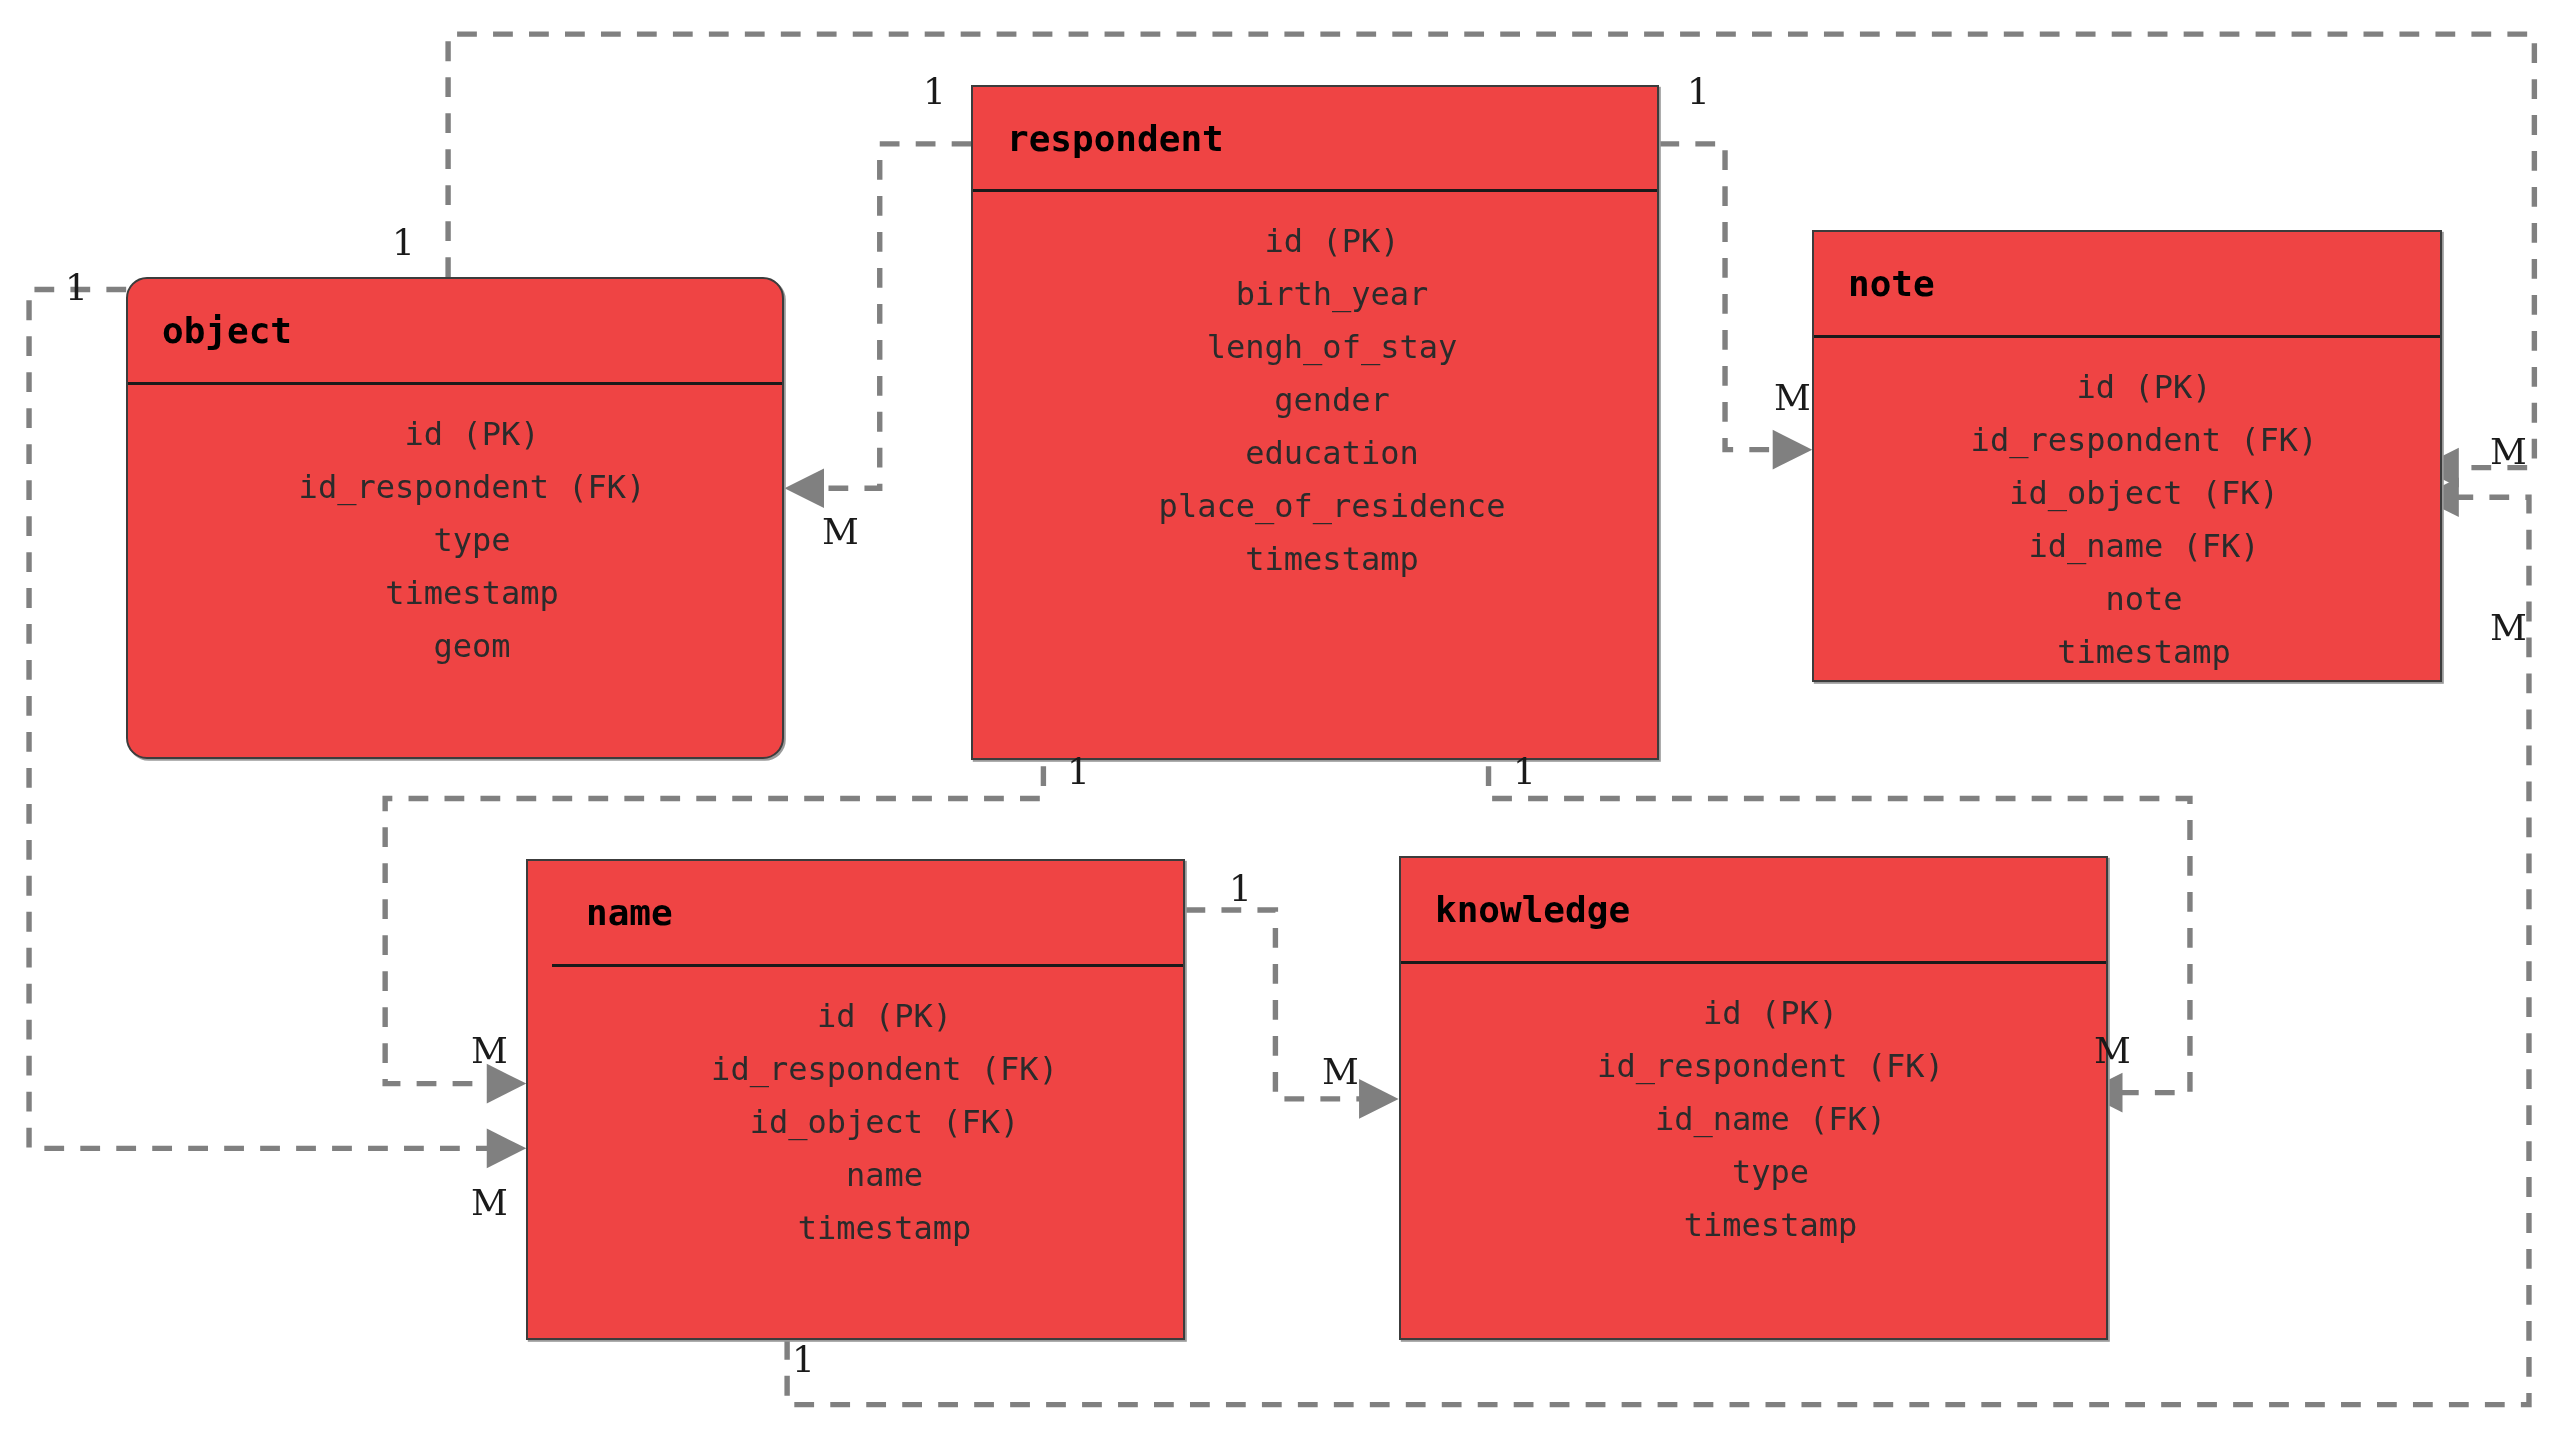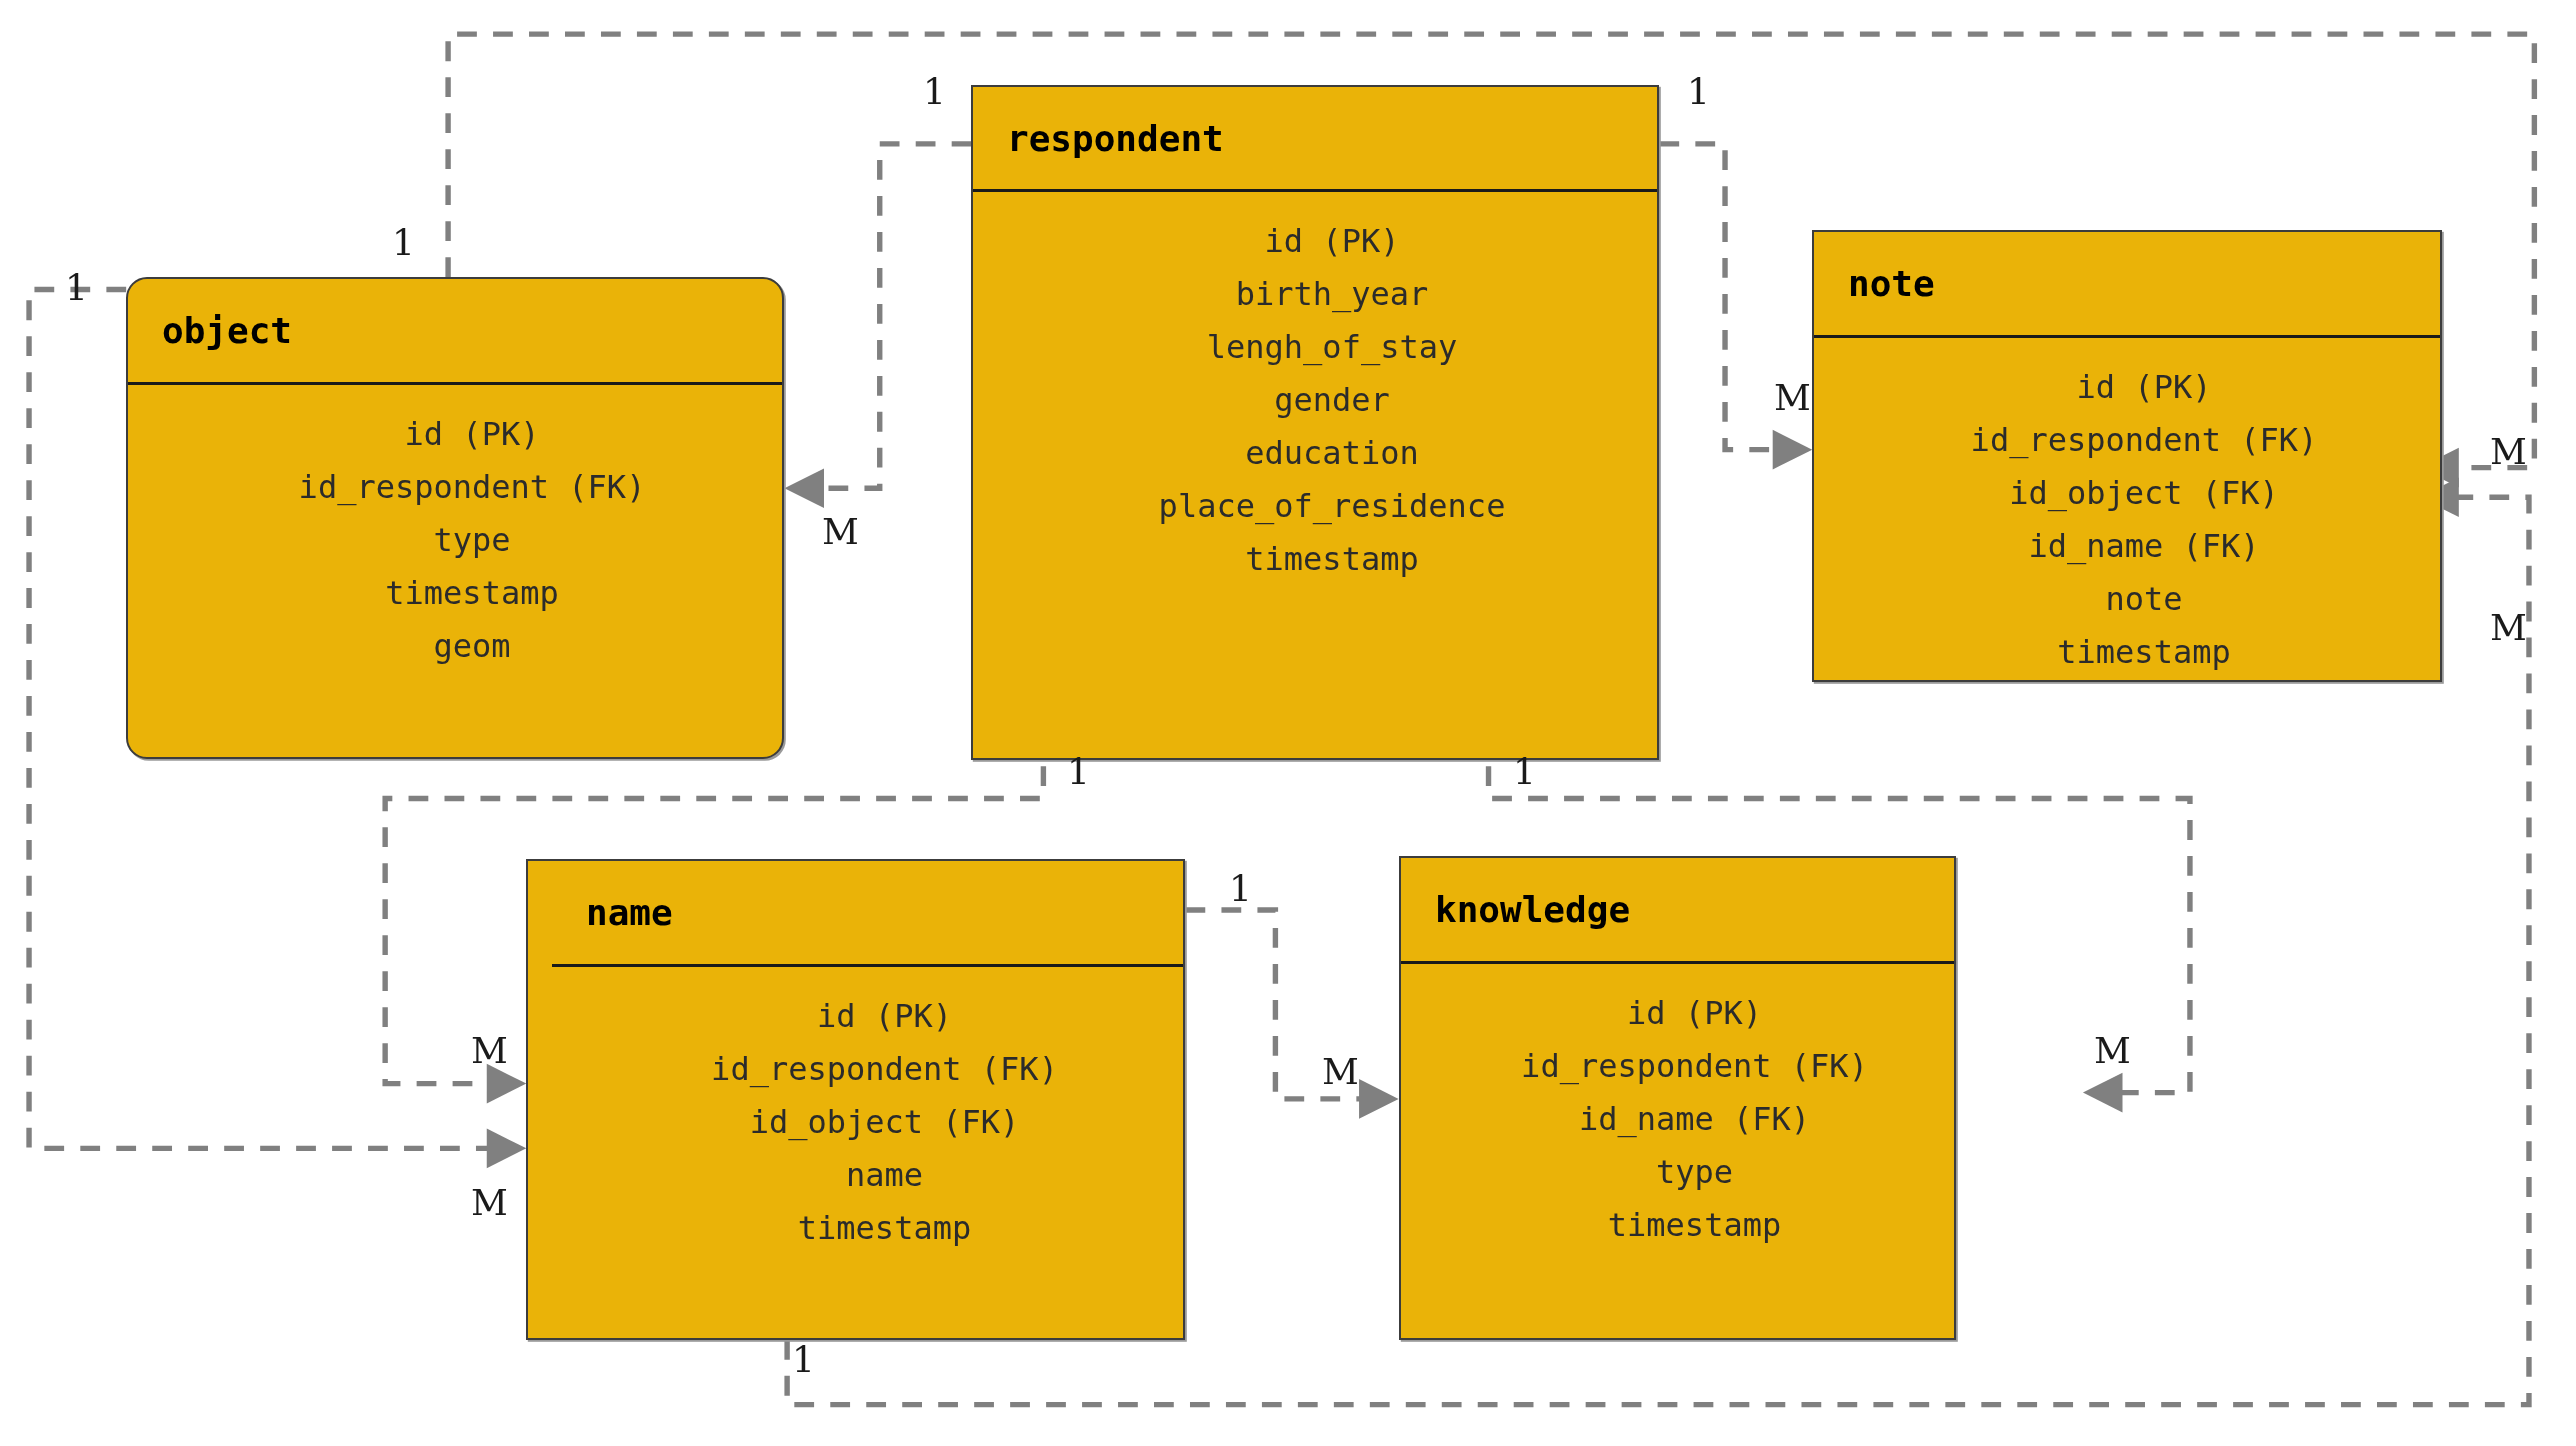--- a/index.html
+++ b/index.html
@@ -19,21 +19,21 @@
     position: absolute;
     left: 0;
     top: 0;
     width: 2576px;
     height: 1446px;
     pointer-events: none;
   }
   .entity {
     position: absolute;
     box-sizing: border-box;
-    background: #eab308;
+    background: #ef4444;
     border: 2.7px solid #3c3c3c;
     box-shadow: 1.8px 1.8px 0 0 #9a9a9a;
   }
   .entity-header {
     box-sizing: border-box;
     border-bottom: 3.6px solid #1a1a1a;
     display: flex;
     align-items: center;
     padding-left: 34px;
   }
@@ -155,21 +155,21 @@
     </div>
     <div class="entity-body">
       <div class="attr">id (PK)</div>
       <div class="attr">id_respondent (FK)</div>
       <div class="attr">id_object (FK)</div>
       <div class="attr">name</div>
       <div class="attr">timestamp</div>
     </div>
   </div>
 
-  <div class="entity" style="left:1399px; top:856px; width:557px; height:484px;">
+  <div class="entity" style="left:1399px; top:856px; width:709px; height:484px;">
     <div class="entity-header" style="height:106px;">
       <span class="entity-title">knowledge</span>
     </div>
     <div class="entity-body">
       <div class="attr">id (PK)</div>
       <div class="attr">id_respondent (FK)</div>
       <div class="attr">id_name (FK)</div>
       <div class="attr">type</div>
       <div class="attr">timestamp</div>
     </div>

